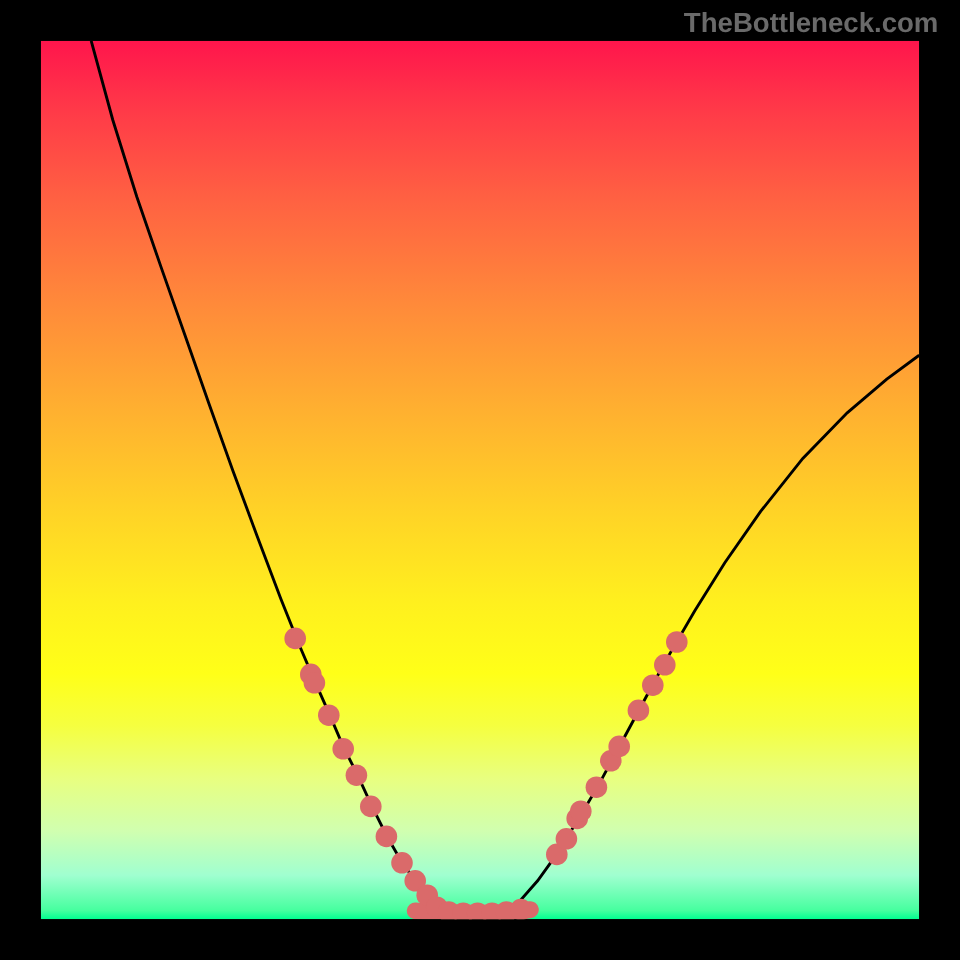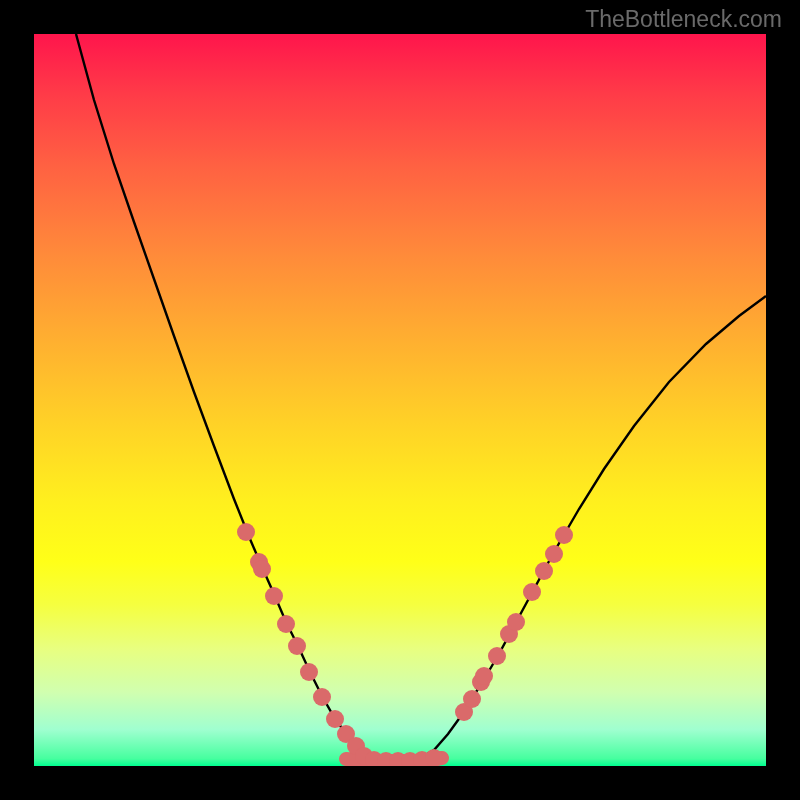--- a/index.html
+++ b/index.html
@@ -10,21 +10,21 @@
     position: relative;
     font-family: Arial, sans-serif;
     overflow: hidden;
   }
   .watermark {
     position: absolute;
     top: 6px;
     right: 18px;
     color: #6a6a6a;
     font-size: 23px;
-    font-weight: 400;
+    font-weight: 700;
     z-index: 10;
   }
   .plot-area {
     position: absolute;
     left: 34px;
     top: 34px;
     width: 732px;
     height: 732px;
     overflow: hidden;
   }

